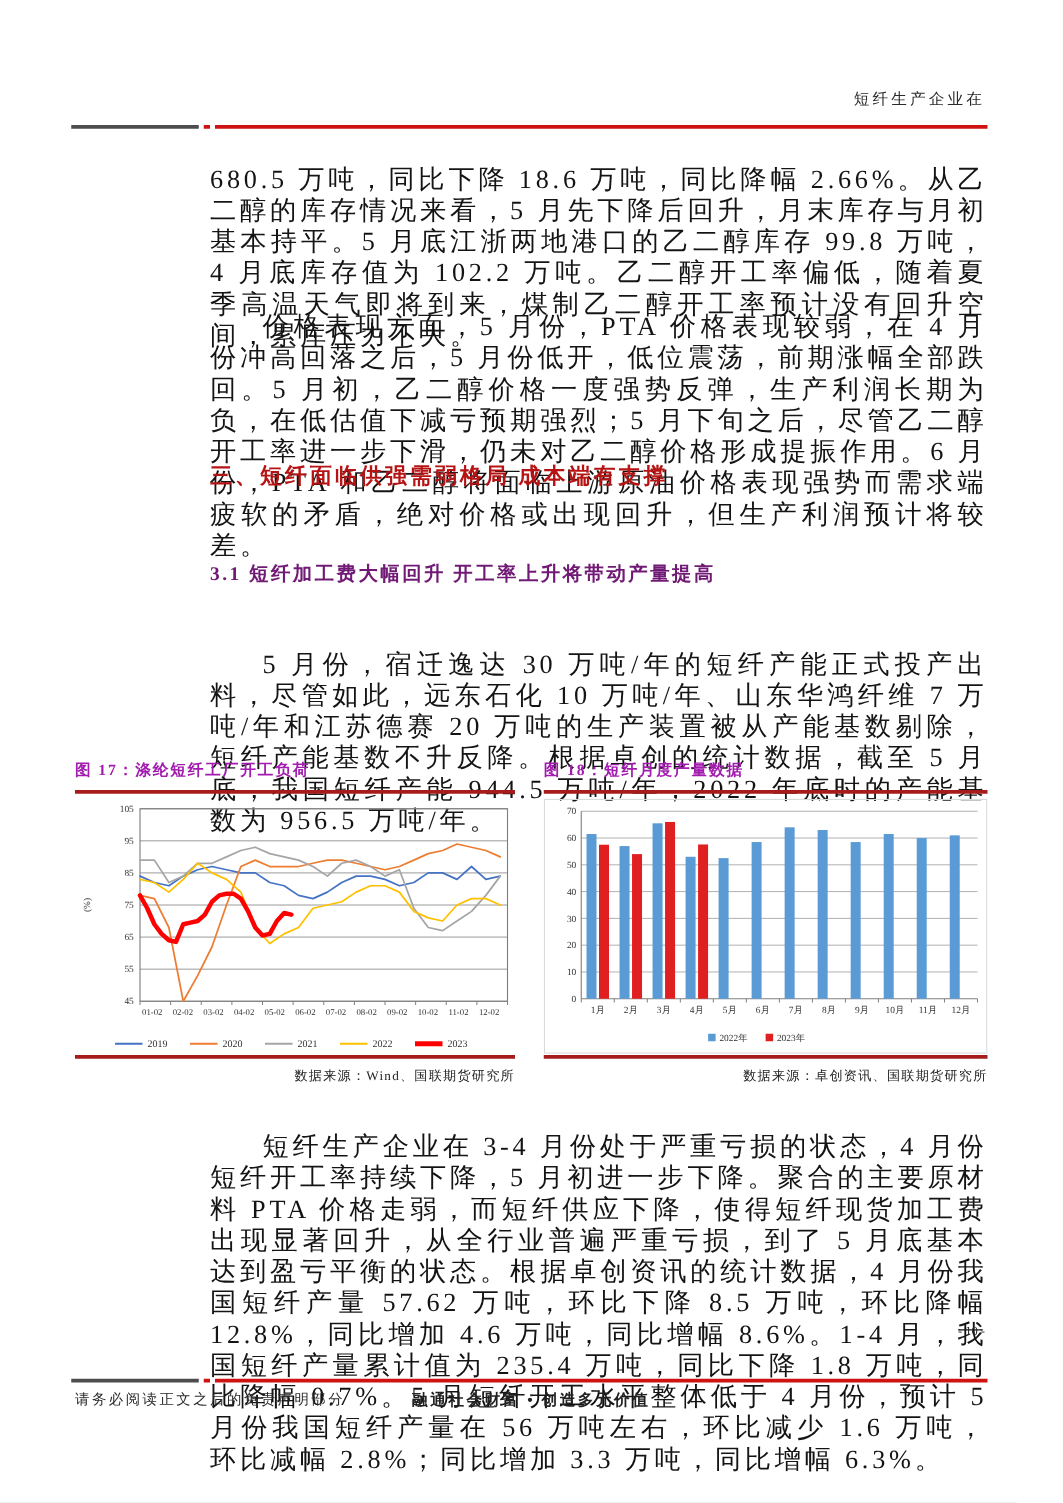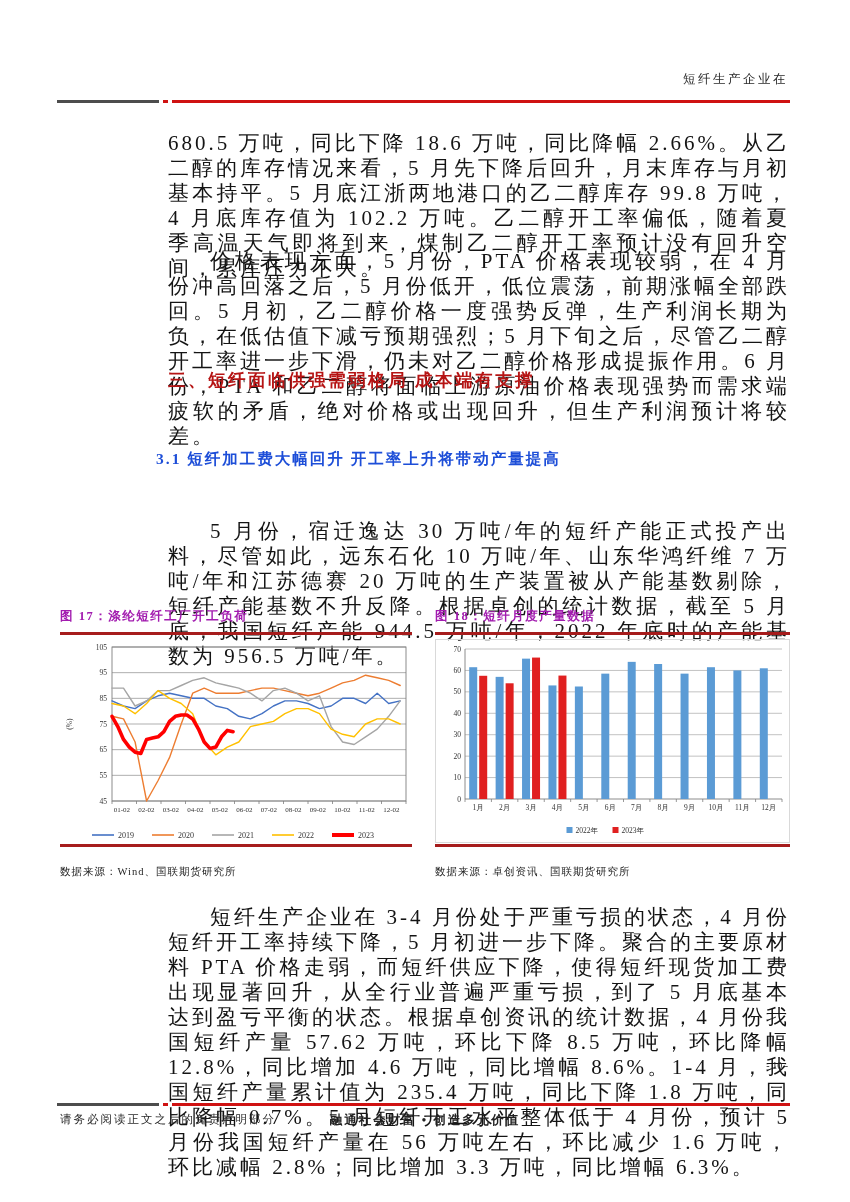--- a/index.html
+++ b/index.html
@@ -22,34 +22,34 @@
     position:absolute; left:168px; width:622px;
     font-size:21px; line-height:25px; letter-spacing:3px;
     text-align:justify; color:#141414;
   }
   .indent{text-indent:2em;}
   .h-major{
     position:absolute; left:168px; width:622px;
     font-size:17.5px; font-weight:bold; color:#b61414; letter-spacing:2.5px;
   }
   .h-minor{
-    position:absolute; left:156px; width:622px;
-    font-size:15.5px; font-weight:bold; color:#1d4ed8; letter-spacing:2px;
+    position:absolute; left:168px; width:622px;
+    font-size:15.5px; font-weight:bold; color:#701a75; letter-spacing:2px;
   }
   
   .figs{position:absolute; top:607px; left:60px; width:730px; display:flex; column-gap:23px;}
   .fig{display:flex; flex-direction:column;}
   .fig.left{width:352px;}
   .fig.right{width:355px;}
   .fig-caption{font-size:12.5px; font-weight:bold; letter-spacing:1.5px; color:#a21caf; line-height:18px; margin-bottom:7px;}
   .fig-rule{height:3px; background:#a61c1c;}
   .chart-box{height:204px; margin-top:4px;}
   .chart-box svg{display:block;}
   .fig-rule2{height:3px; background:#a61c1c; margin-top:1px;}
-  .fig-source{font-size:10.5px; letter-spacing:1px; color:#222; margin-top:18px;}
+  .fig-source{font-size:10.5px; letter-spacing:1px; color:#222; margin-top:7px;text-align:right;}
   
   .footer-left{position:absolute; top:1112px; left:60px; font-size:11.5px; letter-spacing:2px; color:#2a2a2a;}
   .footer-center{position:absolute; top:1112px; left:0; width:100%; text-align:center; font-size:12.5px; font-weight:bold; letter-spacing:2px; color:#222;}
   .footer-page{position:absolute; top:1060px; right:62px; font-size:10px; color:#2a2a2a;}
 </style>
 </head>
 <body>
 
 <div class="page">
 

